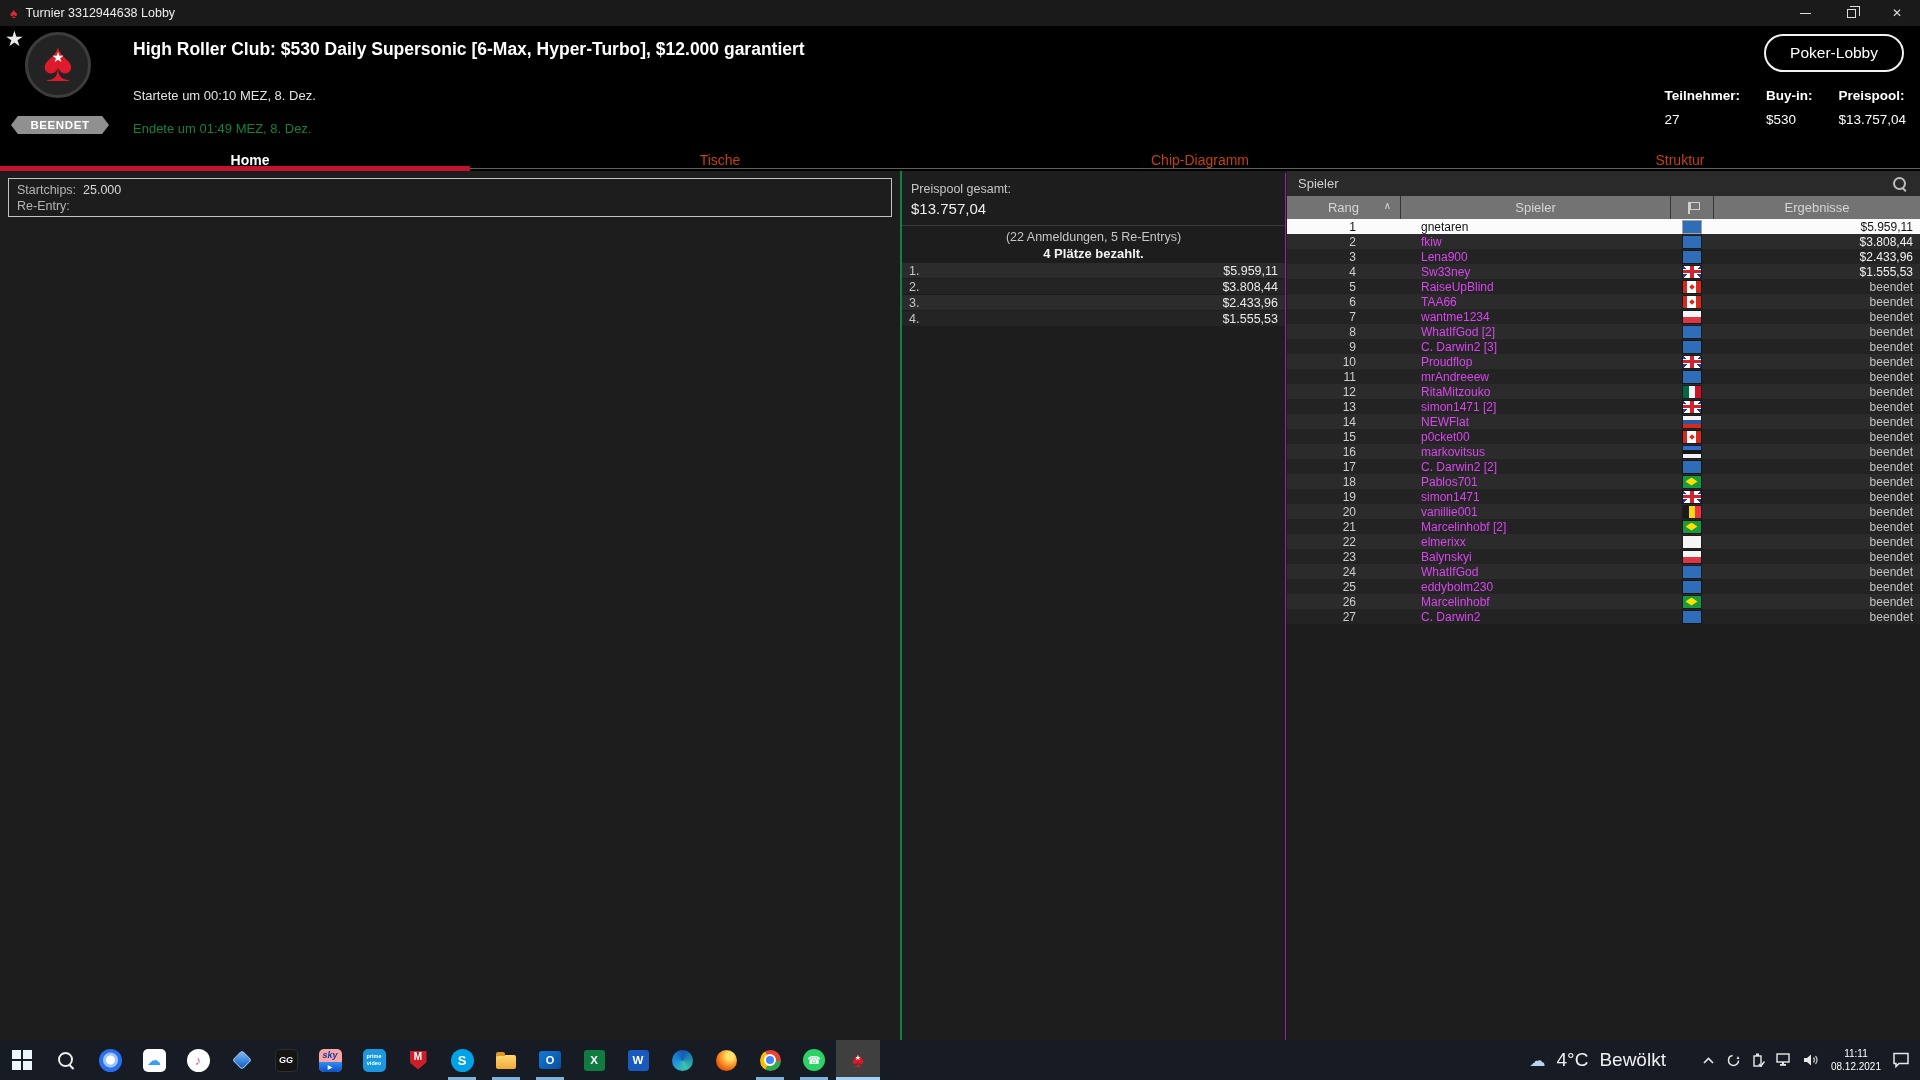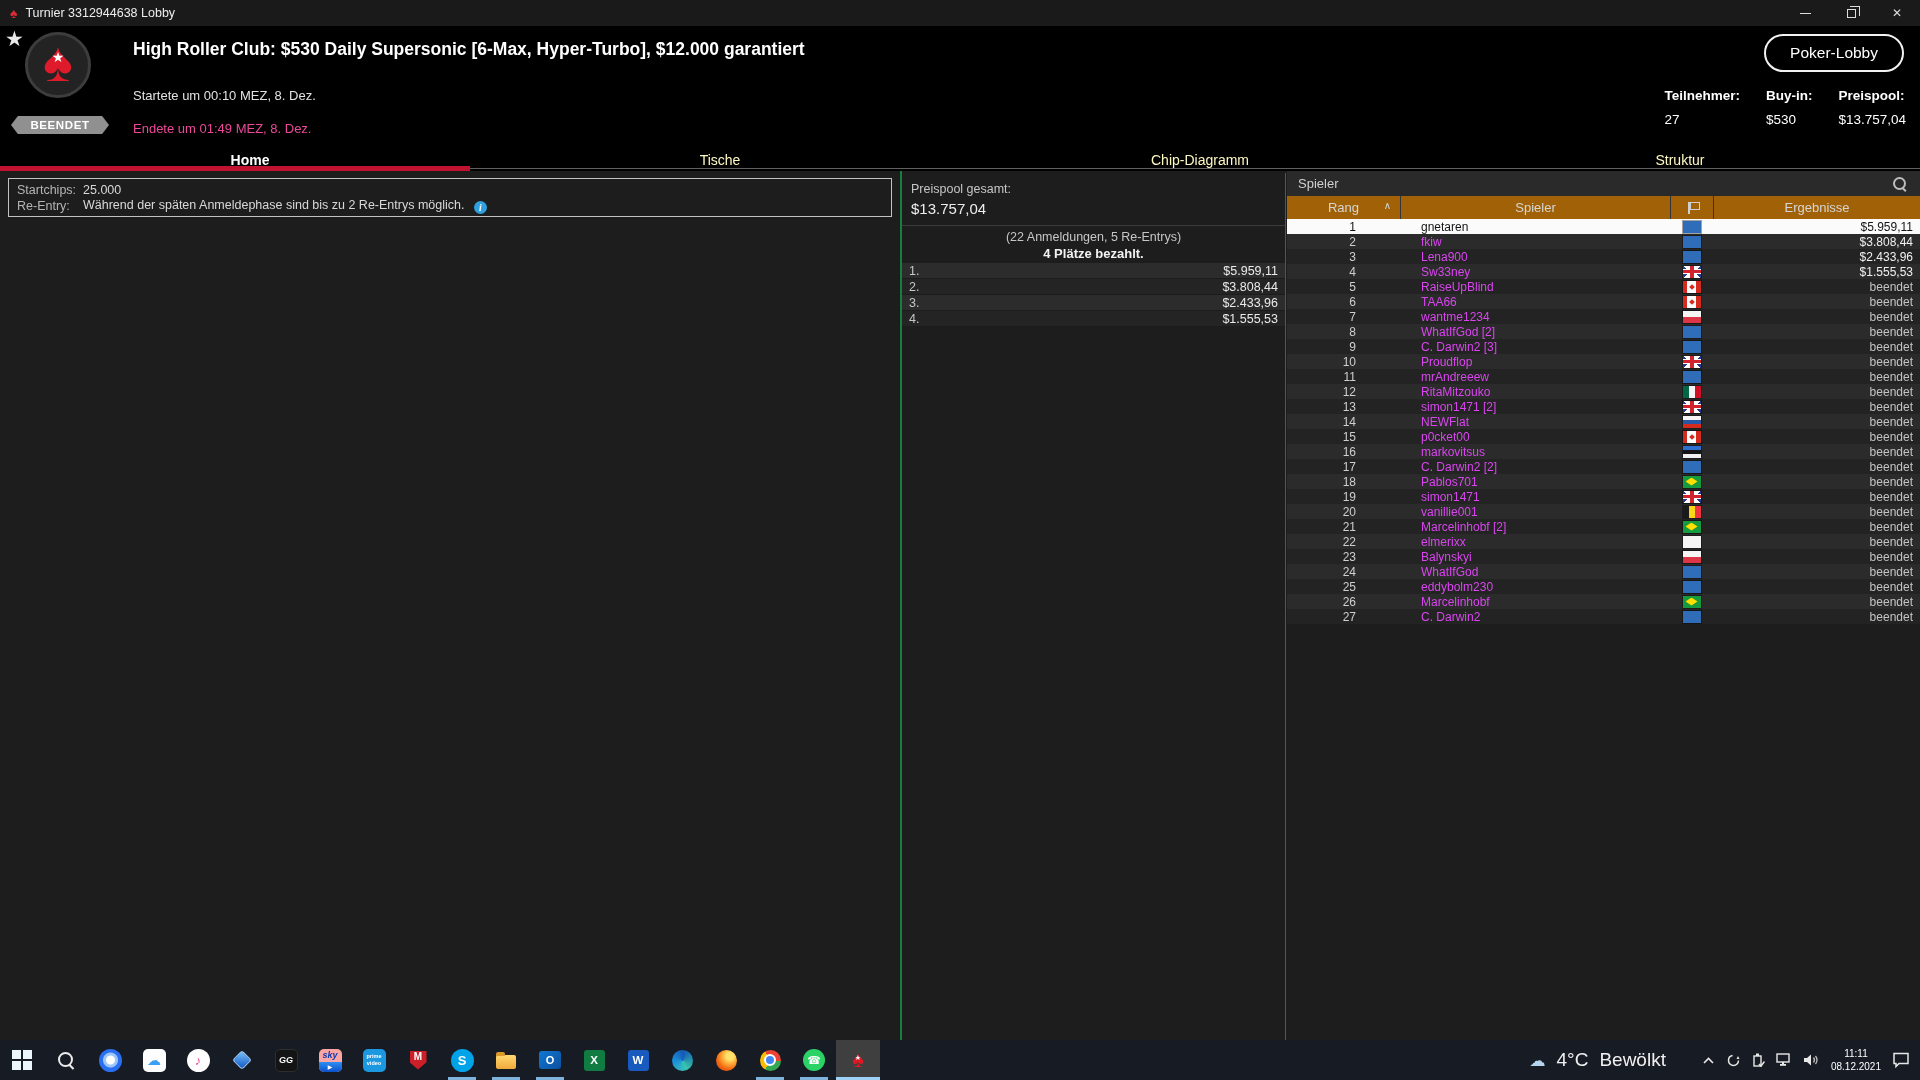--- a/index.html
+++ b/index.html
@@ -28,34 +28,34 @@
   .logo .spade { position:absolute; left:50%; top:50%; transform:translate(-50%,-54%);
     color:#df1b2b; font-size:56px; line-height:66px; }
   .logo .star { position:absolute; left:50%; top:36%; transform:translate(-50%,-50%);
     color:#fff; font-size:14px; }
   .status-badge { position:absolute; left:11px; top:90px; width:98px; height:18px;
     background:#909090; color:#fff; font-size:11.5px; font-weight:bold; letter-spacing:.6px;
     display:flex; align-items:center; justify-content:center;
     clip-path:polygon(0 50%,7% 0,93% 0,100% 50%,93% 100%,7% 100%); }
   .t-title { position:absolute; left:133px; top:13px; color:#fff; font-size:17.5px; font-weight:bold; }
   .t-start { position:absolute; left:133px; top:62px; color:#e2e2e2; font-size:13px; }
-  .t-end   { position:absolute; left:133px; top:95px; color:#ec4899; font-size:13px; }
+  .t-end   { position:absolute; left:133px; top:95px; color:#15803d; font-size:13px; }
   .lobby-btn { position:absolute; right:16px; top:8px; height:38px; padding:0 24px;
     border:2px solid #f2f2f2; border-radius:20px; background:transparent; color:#fff;
     font-size:15.5px; display:flex; align-items:center; font-family:inherit; cursor:pointer; }
   .hdr-stats { position:absolute; right:14px; top:62px; display:flex; gap:26px; }
   .hdr-stat .lab { color:#fff; font-size:13.5px; font-weight:bold; }
   .hdr-stat .val { color:#fff; font-size:13.5px; margin-top:9px; }
 
   
   .tabbar { position:absolute; top:148px; left:0; width:1920px; height:23px; background:#000; }
   .tabbar .grayline { position:absolute; bottom:2px; left:0; right:0; height:1px; background:#606060; }
   .tabbar .redline  { position:absolute; bottom:0; left:0; width:470px; height:5px; background:#c1122f; }
   .tab { position:absolute; top:0; width:480px; height:23px; display:flex; align-items:center;
-    justify-content:center; font-size:14px; color:#fef9c3; cursor:pointer; }
+    justify-content:center; font-size:14px; color:#c2410c; cursor:pointer; }
   .tab.active { color:#fff; font-weight:bold; }
   .tab:nth-of-type(1){left:0;padding-left:20px;} .tab:nth-of-type(2){left:480px;}
   .tab:nth-of-type(3){left:960px;} .tab:nth-of-type(4){left:1440px;}
 
   
   .content { position:absolute; top:171px; left:0; width:1920px; height:869px; background:#1d1d1d; }
   .panel-left { position:absolute; left:0; top:0; width:902px; height:869px; border-right:2px solid #15803d; }
   .panel-mid  { position:absolute; left:902px; top:2px; width:384px; height:869px; border-right:1px solid #a21caf; }
   .panel-right{ position:absolute; left:1287px; top:0; width:633px; height:869px; }
 
@@ -84,21 +84,21 @@
   
   .pl-search { position:absolute; left:0; top:0; width:633px; height:25px; background:#2a2a2a;
     display:flex; align-items:center; }
   .pl-search .title { color:#d0d0d0; font-size:13px; margin-left:11px; }
   .mag { position:relative; width:16px; height:16px; margin-left:auto; margin-right:12px; cursor:pointer; }
   .mag::before { content:''; position:absolute; left:1px; top:1px; width:9px; height:9px;
     border:2px solid #bdbdbd; border-radius:50%; }
   .mag::after { content:''; position:absolute; left:11px; top:11px; width:5px; height:2px;
     background:#bdbdbd; transform:rotate(45deg); transform-origin:0 0; }
 
-  .pl-head { position:absolute; left:0; top:25px; width:633px; height:23px; background:#a16207;
+  .pl-head { position:absolute; left:0; top:25px; width:633px; height:23px; background:#737373;
     display:grid; grid-template-columns:113px 270px 43px 207px; font-size:13px; color:#d5d5d5; }
   .pl-head > div { display:flex; align-items:center; justify-content:center; position:relative; cursor:pointer; }
   .pl-head > div + div { border-left:1px solid #353535; }
   .sort-arrow { position:absolute; right:9px; top:4px; font-size:10px; color:#d5d5d5; }
   .flag-glyph { width:9px; height:12px; border-left:2px solid #cfcfcf; position:relative; }
   .flag-glyph::before { content:''; position:absolute; left:0; top:0; width:8px; height:6px;
     border:1.5px solid #cfcfcf; }
 
   .pl-rows { position:absolute; left:0; top:48px; width:633px; }
   .p-row { height:15px; display:grid; grid-template-columns:113px 270px 43px 207px;
@@ -267,24 +267,20 @@
     <div class="redline"></div>
   </div>
 
   <div class="content">
 
     <div class="panel-left">
       <div class="info-box">
         <span class="lab">Startchips:</span>
         <span class="txt">25.000</span>
         <span class="lab">Re-Entry:</span>
-        <span class="txt">
-          <span>Während der späten Anmeldephase sind bis zu 2 Re-Entrys möglich.</span>
-          <span class="info-i">i</span>
-        </span>
       </div>
     </div>
 
     <div class="panel-mid">
       <div class="pp-label">Preispool gesamt:</div>
       <div class="pp-value">$13.757,04</div>
       <div class="pp-div1"></div>
       <div class="pp-regs">(22 Anmeldungen, 5 Re-Entrys)</div>
       <div class="pp-paid">4 Plätze bezahlt.</div>
       <div class="payouts">

